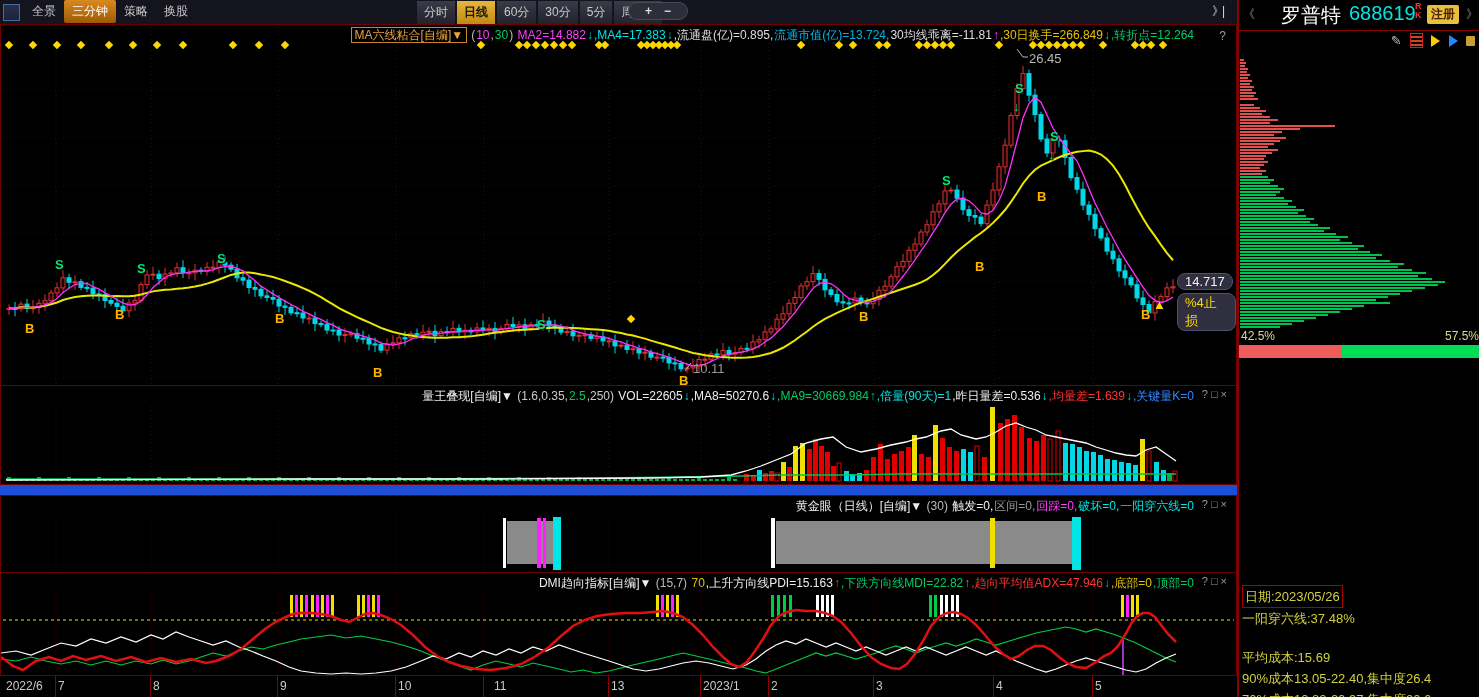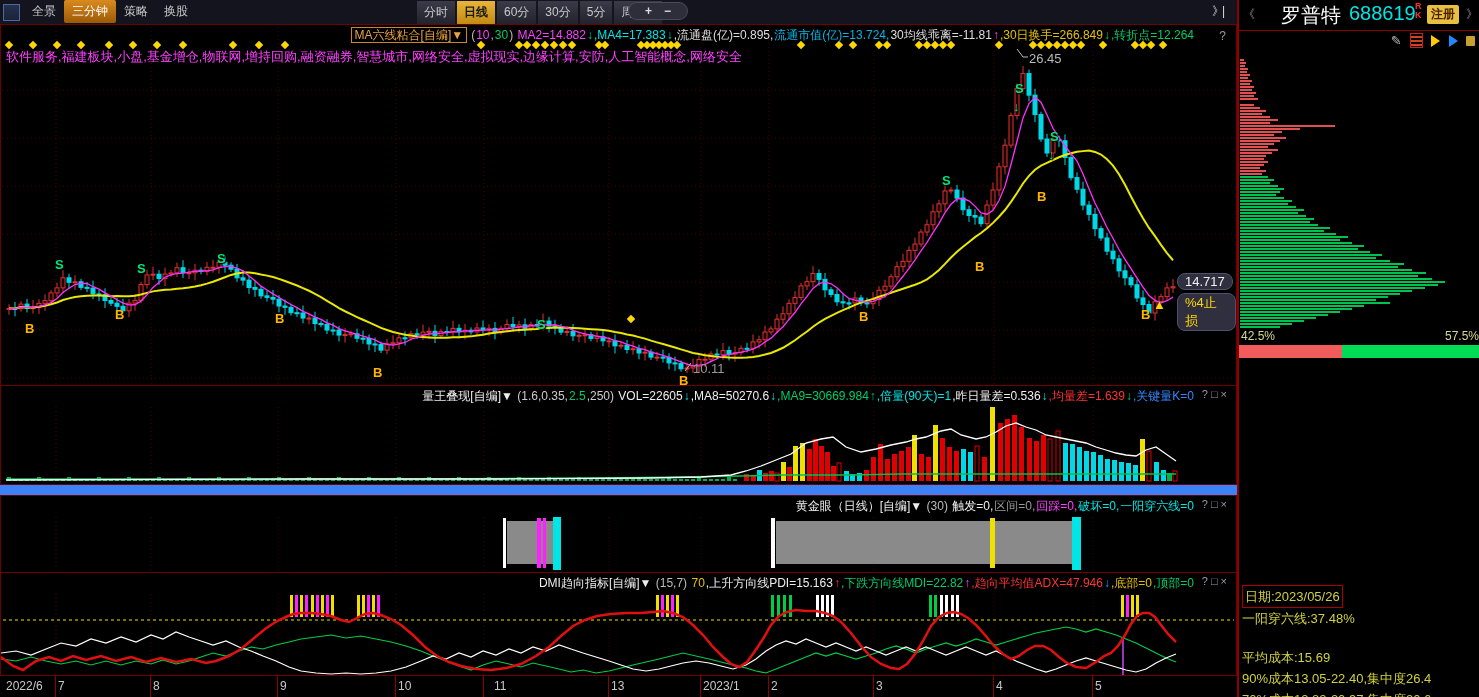--- a/index.html
+++ b/index.html
@@ -1,16 +1,16 @@
 <!DOCTYPE html>
 <html><head>
 <meta charset="utf-8">
 <style>
   html,body{margin:0;padding:0;background:#000;}
-  #app{position:relative;width:1479px;height:697px;background:#3b82f6;overflow:hidden;
+  #app{position:relative;width:1479px;height:697px;background:#1d4ed8;overflow:hidden;
        font-family:"Liberation Sans","DejaVu Sans",sans-serif;font-size:12px;color:#ccc;}
   
   #topbar{position:absolute;left:0;top:0;width:1479px;height:24px;background:#14141f;border-bottom:1px solid #2a2a38;}
   .tbtn{display:inline-block;padding:3px 8px;color:#c8c8c8;cursor:pointer;}
   .tbtn.active{background:linear-gradient(#d98a1f,#9c5a06);color:#fff;border-radius:2px;}
   .pbtn{display:inline-block;padding:3px 7px;color:#c8c8c8;background:linear-gradient(#3a3a48,#23232e);border:1px solid #14141f;cursor:pointer;}
   .pbtn.active{background:linear-gradient(#e8b53a,#c28a12);color:#1a1a1a;font-weight:bold;}
   #left-tabs{position:absolute;left:24px;top:0;}
   #periods{position:absolute;left:416px;top:0;}
   .zoom-pill{position:absolute;left:628px;top:2px;background:#2e2e3a;border:1px solid #4a4a58;border-radius:10px;padding:1px 10px;color:#ddd;}
@@ -543,21 +543,20 @@
         <rect x="1131" y="41" width="6" height="6" fill="#ffd700" transform="rotate(45 1134 44)"></rect>
         <rect x="1139" y="41" width="6" height="6" fill="#ffd700" transform="rotate(45 1142 44)"></rect>
         <rect x="1147" y="41" width="6" height="6" fill="#ffd700" transform="rotate(45 1150 44)"></rect>
         <rect x="1159" y="41" width="6" height="6" fill="#ffd700" transform="rotate(45 1162 44)"></rect>
         <rect x="627" y="315" width="6" height="6" fill="#ffd700" transform="rotate(45 630 318)"></rect>
         <polyline points="1016,48 1022,56 1027,56" fill="none" stroke="#bbb" stroke-width="1"></polyline>
         <line x1="684" y1="370" x2="690" y2="362" stroke="#bbb" stroke-width="1"></line>
       </svg>
     <div class="hdr" id="main-hdr"><span class="boxseg" style="color: rgb(232, 163, 61);">MA六线粘合[自编]▼</span><span style="color: rgb(187, 187, 187);">(</span><span style="color: rgb(255, 64, 255);">10</span><span style="color: rgb(187, 187, 187);">,</span><span style="color: rgb(0, 204, 102);">30</span><span style="color: rgb(187, 187, 187);">)</span><span style="color: rgb(255, 64, 255);"> MA2=14.882</span><span style="color: rgb(0, 204, 170);">↓</span><span style="color: rgb(0, 229, 229);">,MA4=17.383</span><span style="color: rgb(0, 204, 170);">↓</span><span style="color: rgb(221, 221, 221);">,流通盘(亿)=0.895,</span><span style="color: rgb(0, 180, 230);">流通市值(亿)=13.724,</span><span style="color: rgb(221, 221, 221);">30均线乖离=-11.81</span><span style="color: rgb(255, 64, 255);">↑</span><span style="color: rgb(229, 193, 0);">,30日换手=266.849</span><span style="color: rgb(0, 204, 102);">↓</span><span style="color: rgb(0, 204, 102);">,转折点=12.264</span></div>
     <div class="help">?</div>
-    <div id="concepts">软件服务,福建板块,小盘,基金增仓,物联网,增持回购,融资融券,智慧城市,网络安全,虚拟现实,边缘计算,安防,人工智能概念,网络安全</div>
     <div id="markers">
         <div style="left: 54px; top: 232px; color: rgb(0, 230, 118);">S</div>
         <div style="left: 136px; top: 236px; color: rgb(0, 230, 118);">S</div>
         <div style="left: 216px; top: 226px; color: rgb(0, 230, 118);">S</div>
         <div style="left: 536px; top: 292px; color: rgb(0, 230, 118);">S</div>
         <div style="left: 941px; top: 148px; color: rgb(0, 230, 118);">S</div>
         <div style="left: 1014px; top: 56px; color: rgb(0, 230, 118);">S</div>
         <div style="left: 1049px; top: 104px; color: rgb(0, 230, 118);">S</div>
         <div style="left: 24px; top: 296px; color: rgb(255, 180, 0);">B</div>
         <div style="left: 114px; top: 282px; color: rgb(255, 180, 0);">B</div>

